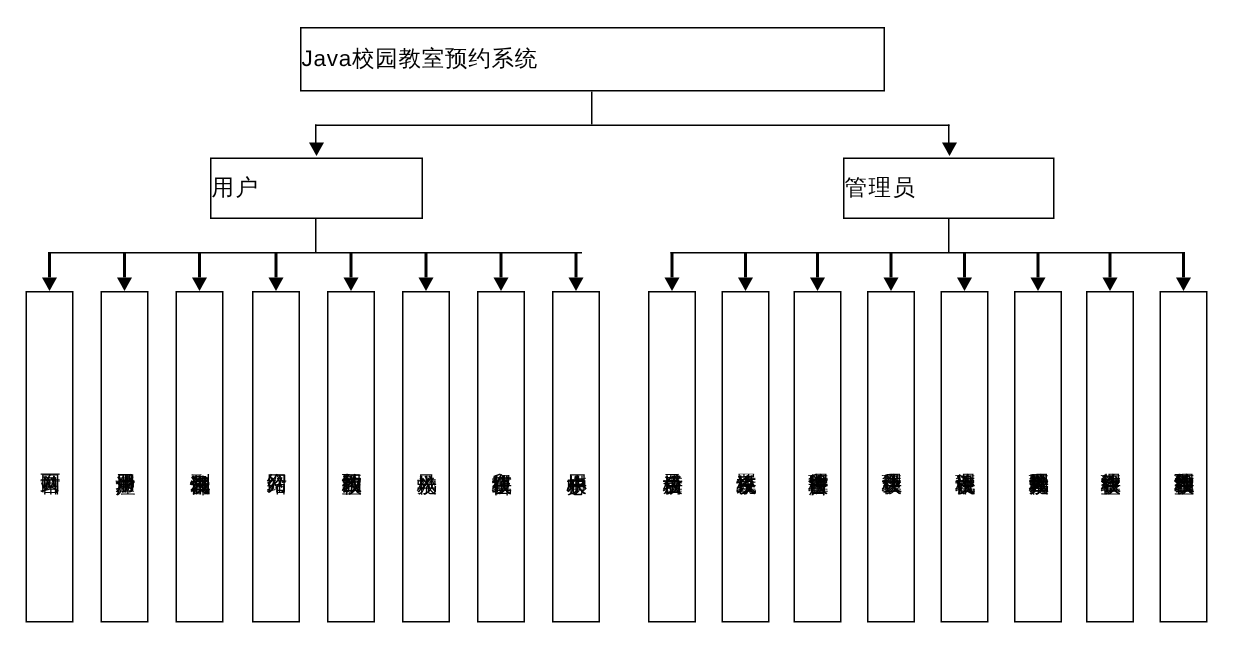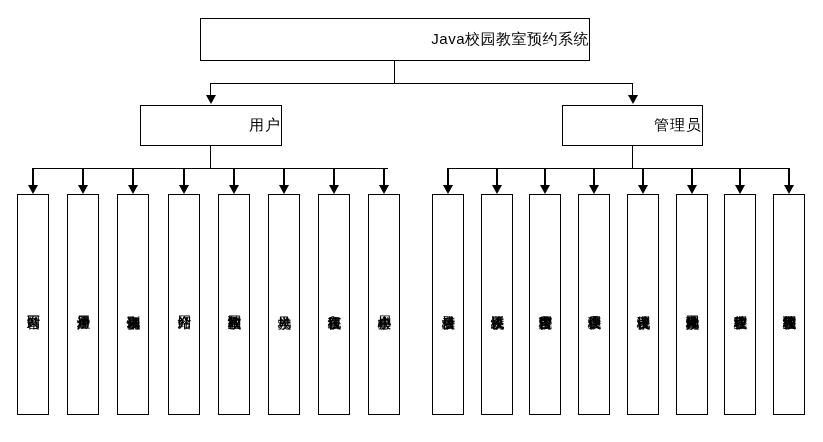--- a/index.html
+++ b/index.html
@@ -16,21 +16,21 @@
     overflow: hidden;
   }
   
   .node {
     position: absolute;
     box-sizing: border-box;
     border: 1.4px solid #000000;
     background: #ffffff;
     display: flex;
     align-items: center;
-    justify-content: flex-end;
+    justify-content: flex-start;
     color: #000000;
   }
   .node-root {
     left: 200px;
     top: 18px;
     width: 390px;
     height: 43px;
     font-size: 15px;
     letter-spacing: 0.5px;
   }

